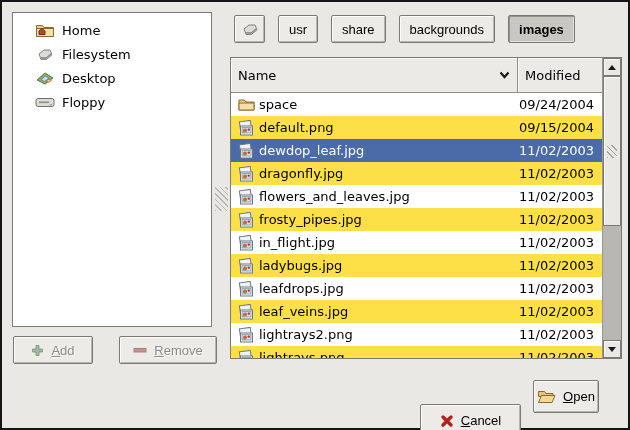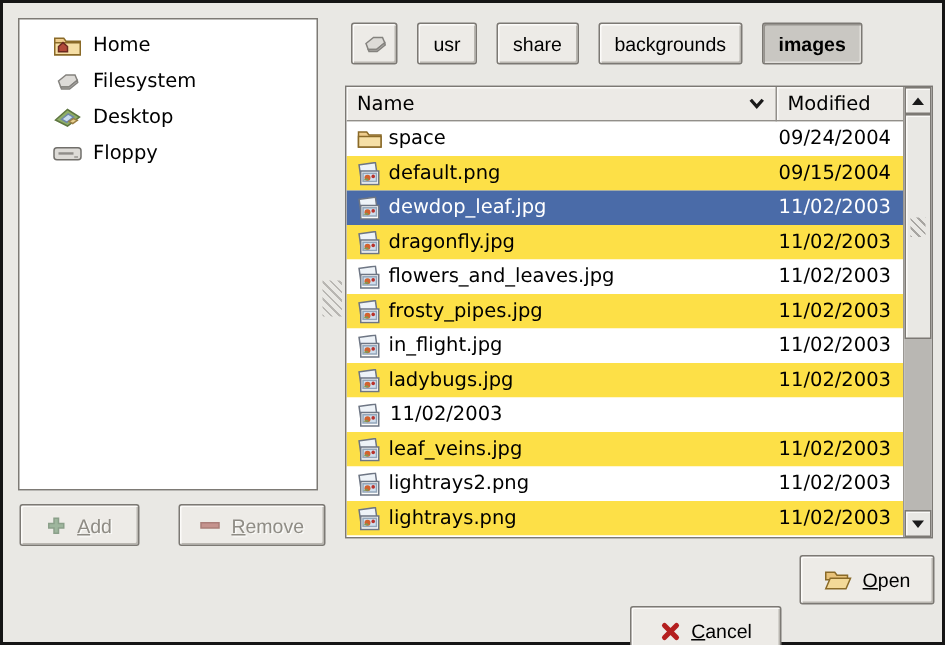--- a/index.html
+++ b/index.html
@@ -31,21 +31,21 @@
 
   
   .pathbar { position:absolute; left:232px; top:13px; height:28px; display:flex; gap:13px; align-items:center; }
   .path-btn { height:28px; padding:0 10px; }
   .path-root { width:31px; padding:0; }
 
   
   .filepanel { position:absolute; left:228px; top:55px; width:392px; height:302px;
                border:1px solid #7c7974; background:#fff; display:flex; }
   .list-area { flex:1; display:flex; flex-direction:column; overflow:hidden; border-right:1px solid #9a9792; }
-  .hrow { display:flex; height:23px; flex:none;text-align:right; }
+  .hrow { display:flex; height:35px; flex:none;text-align:right; }
   .hcell { background:#eceae6; border-right:1px solid #928f8a; border-bottom:1px solid #928f8a;
            box-shadow: inset 1px 1px 0 #fbfaf8; display:flex; align-items:center; padding:0 7px; }
   .hcell.name { flex:1; justify-content:space-between; }
   .hcell.modified { width:84px; border-right:none; }
   .rows { flex:1; overflow:hidden; }
   .row { display:flex; align-items:center; height:23px; background:#fff; }
   .row.alt { background:#fde047; }
   .row.sel { background:#4a6ba8; color:#fff; }
   .row .icon { width:18px; margin:0 4px 0 6px; flex:none; }
   .fname { flex:1; white-space:nowrap; overflow:hidden; }
@@ -59,21 +59,21 @@
   .sthumb { position:absolute; left:0; top:0; width:100%; height:57%;
             background:#e9e8e4; border:1px solid #7c7974; box-shadow: inset 1px 1px 0 #fbfaf8;
             display:flex; align-items:center; justify-content:center; }
   .grip { width:10px; height:13px;
           background:repeating-linear-gradient(45deg,#a7a5a1 0 1px,transparent 1px 4px); }
   .tri-up { width:0; height:0; border-left:4px solid transparent; border-right:4px solid transparent; border-bottom:5px solid #1a1a1a; }
   .tri-down { width:0; height:0; border-left:4px solid transparent; border-right:4px solid transparent; border-top:5px solid #1a1a1a; }
 
   
   .btn-cancel { position:absolute; left:418px; top:402px; width:101px; height:33px; }
-  .btn-open { position:absolute; left:531px; top:368px; width:90px; height:33px; }
+  .btn-open { position:absolute; left:531px; top:378px; width:66px; height:33px; }
 </style>
 </head>
 <body>
 
 <div class="window">
 
   <div class="sidebar">
       <div class="side-item">
         <span class="icon">
           <svg width="20" height="16" viewBox="0 0 20 16">
@@ -300,20 +300,21 @@
                 <g transform="rotate(-8 8 6)">
                   <rect x="2" y="1" width="11" height="8" fill="#eef3f8" stroke="#6e7684"></rect>
                 </g>
                 <rect x="2.5" y="6" width="12" height="9" fill="#fbfbfb" stroke="#6e7684"></rect>
                 <rect x="4" y="7.5" width="9" height="5.5" fill="#cfdeed" stroke="#93a6ba"></rect>
                 <circle cx="7" cy="10.5" r="2" fill="#d2622e"></circle>
                 <circle cx="10.8" cy="9.6" r="1.2" fill="#b8312b"></circle>
                 <path d="M4 12.2 l2.4-1.6 2 1.6z" fill="#7d9a55"></path>
               </svg>
             </span>
+            <span class="fname">leafdrops.jpg</span>
             <span class="fdate">11/02/2003</span>
           </div>
           <div class="row alt">
             <span class="icon">
               <svg width="17" height="16" viewBox="0 0 17 16">
                 <g transform="rotate(-8 8 6)">
                   <rect x="2" y="1" width="11" height="8" fill="#eef3f8" stroke="#6e7684"></rect>
                 </g>
                 <rect x="2.5" y="6" width="12" height="9" fill="#fbfbfb" stroke="#6e7684"></rect>
                 <rect x="4" y="7.5" width="9" height="5.5" fill="#cfdeed" stroke="#93a6ba"></rect>

